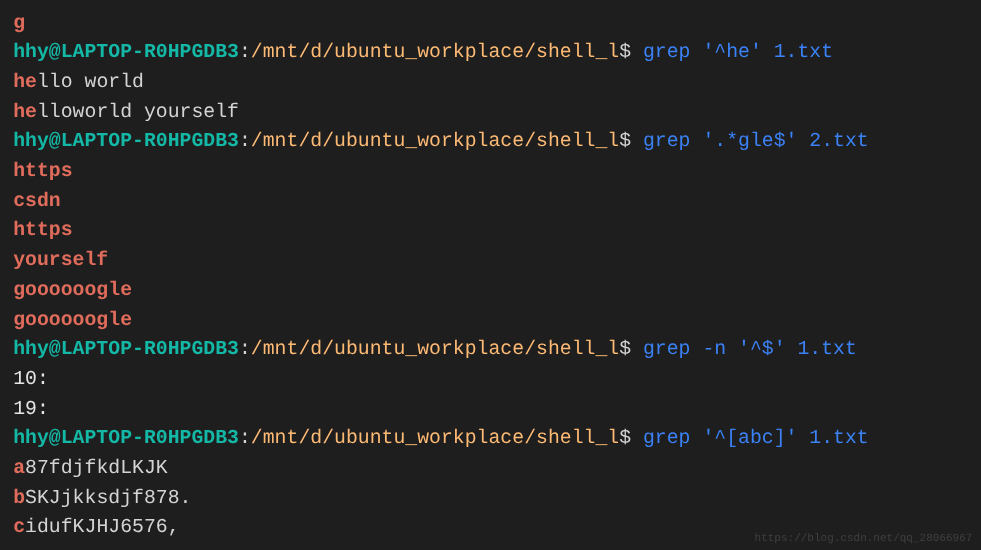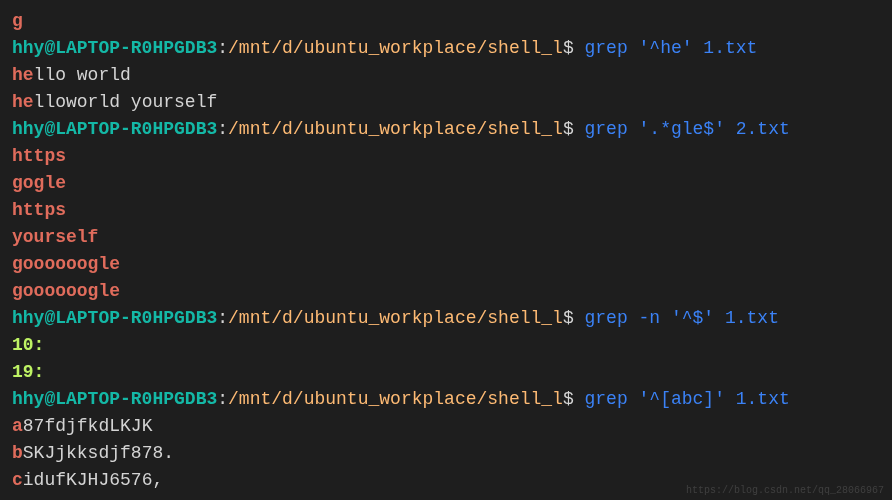--- a/index.html
+++ b/index.html
@@ -42,22 +42,21 @@
   .match {
     color: #e06c5c;
     font-weight: bold;
     margin-top: 32px;
   }
   .rest {
     color: #d4d4d4;
     margin-top: 48px;
   }
   .lineno {
-    color: #bef264;
-    font-weight: bold;
+    color: #e5e5e5;
   }
   .truncated {
     color: #e06c5c;
     font-weight: bold;
   }
   .watermark {
     position: absolute;
     bottom: 2px;
     right: 8px;
     font-size: 10px;
@@ -69,21 +68,21 @@
 <body>
 
 <div class="line"><span class="truncated">g</span></div>
 
 <div class="line"><span class="user-host">hhy@LAPTOP-R0HPGDB3</span><span class="colon">:</span><span class="path">/mnt/d/ubuntu_workplace/shell_l</span><span class="dollar">$ </span><span class="cmd">grep '^he' 1.txt</span></div>
 <div class="line"><span class="match">he</span><span class="rest">llo world</span></div>
 <div class="line"><span class="match">he</span><span class="rest">lloworld yourself</span></div>
 
 <div class="line"><span class="user-host">hhy@LAPTOP-R0HPGDB3</span><span class="colon">:</span><span class="path">/mnt/d/ubuntu_workplace/shell_l</span><span class="dollar">$ </span><span class="cmd">grep '.*gle$' 2.txt</span></div>
 <div class="line"><span class="match">https</span></div>
-<div class="line"><span class="match">gogle</span></div>
+<div class="line"><span class="match">csdn</span></div>
 <div class="line"><span class="match">https</span></div>
 <div class="line"><span class="match">yourself</span></div>
 <div class="line"><span class="match">goooooogle</span></div>
 <div class="line"><span class="match">goooooogle</span></div>
 
 <div class="line"><span class="user-host">hhy@LAPTOP-R0HPGDB3</span><span class="colon">:</span><span class="path">/mnt/d/ubuntu_workplace/shell_l</span><span class="dollar">$ </span><span class="cmd">grep -n '^$' 1.txt</span></div>
 <div class="line"><span class="lineno">10:</span></div>
 <div class="line"><span class="lineno">19:</span></div>
 
 <div class="line"><span class="user-host">hhy@LAPTOP-R0HPGDB3</span><span class="colon">:</span><span class="path">/mnt/d/ubuntu_workplace/shell_l</span><span class="dollar">$ </span><span class="cmd">grep '^[abc]' 1.txt</span></div>

